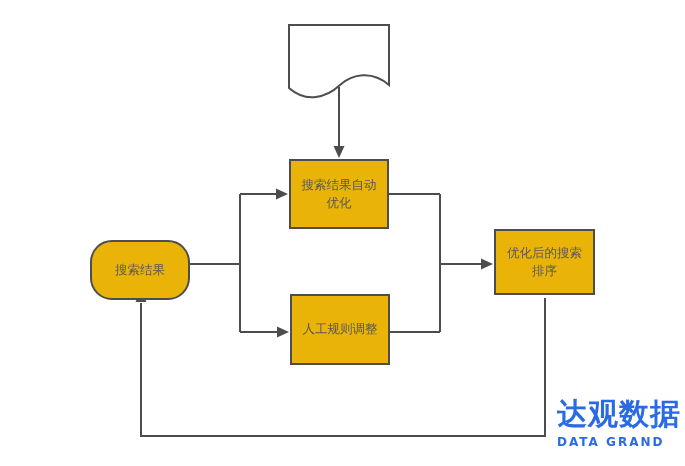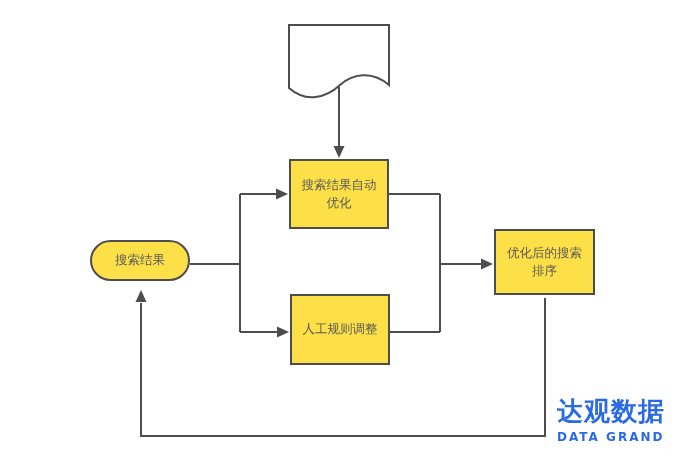--- a/index.html
+++ b/index.html
@@ -14,34 +14,34 @@
   .line{stroke:var(--stroke,#4d4d4d);stroke-width:2;fill:none;}
   .doc-shape{stroke:var(--stroke,#4d4d4d);stroke-width:2;fill:#ffffff;}
   .arrow{fill:var(--stroke,#4d4d4d);stroke:none;}
   .node{
     position:absolute;z-index:2;
     display:flex;flex-direction:column;align-items:center;justify-content:center;
     box-sizing:border-box;
     color:var(--text,#595959);
     font-size:12.5px;line-height:1.45;
     text-align:center;
-    background:#fde047;
+    background:#eab308;
   }
   .node span{display:block;white-space:nowrap;}
   .rect{border:2px solid var(--stroke,#4d4d4d);}
   .rounded{border:2px solid var(--stroke,#4d4d4d);border-radius:22px;}
   .doc-label{background:transparent;z-index:3;}
   .logo{
     position:absolute;left:557px;top:396px;width:110px;z-index:2;
     color:var(--logo_blue,#2a6ae4);
     text-align:left;
   }
   .logo-cn{
     display:block;
-    font-size:26px;font-weight:700;letter-spacing:1px;line-height:1.2;
+    font-size:30px;font-weight:700;letter-spacing:1px;line-height:1.2;
     white-space:nowrap;
   }
   .logo-en{
     display:block;margin-top:4px;
     font-size:12px;font-weight:700;letter-spacing:2px;line-height:1.1;
     white-space:nowrap;
   }
 </style>
 </head>
 <body>
@@ -65,21 +65,21 @@
     <path class="line" d="M545,298 V436 H141 V303"></path>
     <polygon class="arrow" points="141,290 135.5,302 146.5,302"></polygon>
   </svg>
 
 
   <div class="node rect" style="left:289px;top:159px;width:100px;height:70px;">
     <span>搜索结果自动</span>
     <span>优化</span>
   </div>
 
-  <div class="node rounded" style="left:90px;top:240px;width:100px;height:41px;">
+  <div class="node rounded" style="left:90px;top:240px;width:100px;height:60px;">
     <span>搜索结果</span>
     <span></span>
   </div>
 
   <div class="node rect" style="left:290px;top:294px;width:100px;height:71px;">
     <span>人工规则调整</span>
     <span></span>
   </div>
 
   <div class="node rect" style="left:494px;top:229px;width:101px;height:66px;">

